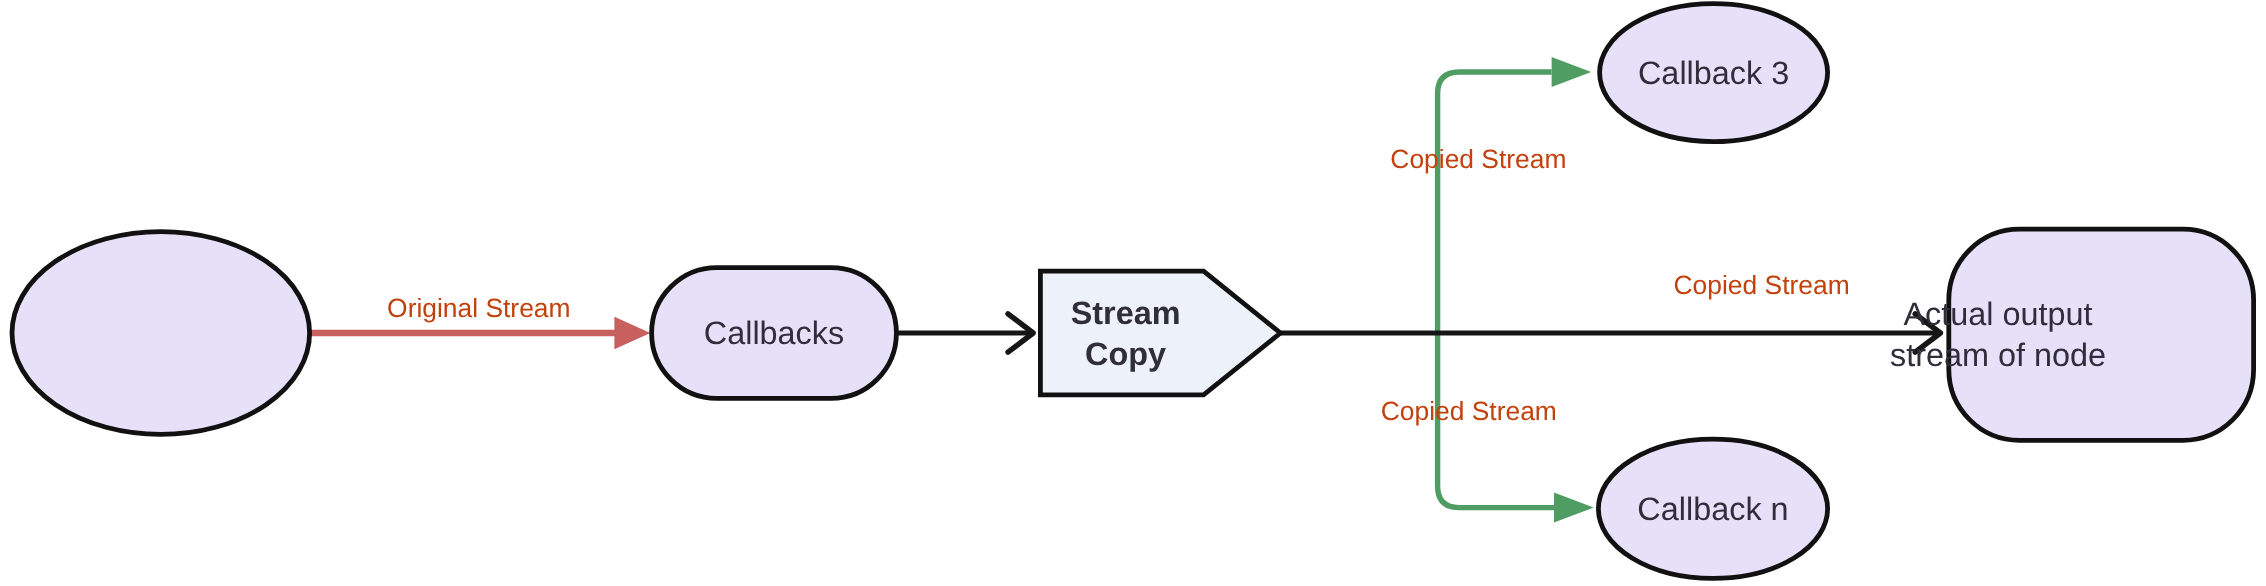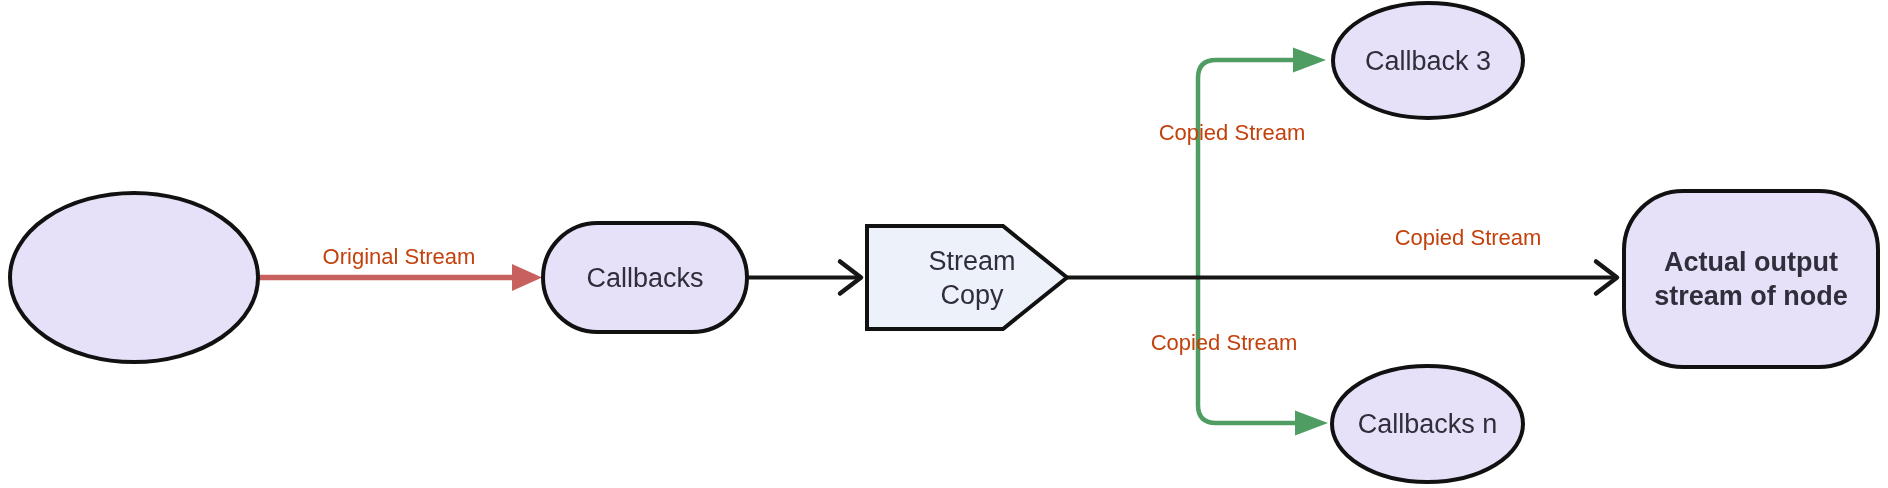--- a/index.html
+++ b/index.html
@@ -79,27 +79,27 @@
     <rect x="543" y="223" width="204" height="109" rx="54.5" class="node-shape"></rect>
     <polygon points="867,226 1003,226 1067,277.5 1003,329 867,329" class="copy-shape"></polygon>
     <ellipse cx="1428" cy="60.5" rx="95" ry="57.5" class="node-shape"></ellipse>
     <ellipse cx="1427.5" cy="424" rx="95.5" ry="58" class="node-shape"></ellipse>
     <rect x="1624" y="191" width="254" height="176" rx="59" class="node-shape"></rect>
   </svg>
 
 
   <div class="label" style="left:545px; top:223px; width:200px; height:109px;text-align:right;">Callbacks</div>
 
-  <div class="label" style="left:903px; top:226px; width:138px; height:103px;">Stream Copy</div>
+  <div class="label" style="left:869px; top:226px; width:138px; height:103px;font-weight:bold;">Stream Copy</div>
 
   <div class="label" style="left:1333px; top:3px; width:190px; height:115px;">Callback 3</div>
 
-  <div class="label" style="left:1332px; top:366px; width:191px; height:116px;">Callbacks n</div>
+  <div class="label" style="left:1332px; top:366px; width:191px; height:116px;">Callback n</div>
 
-  <div class="label" style="left:1641px; top:191px; width:220px; height:176px;font-weight:bold;">Actual output stream of node</div>
+  <div class="label" style="left:1555px; top:191px; width:220px; height:176px;">Actual output stream of node</div>
 
   <div class="edge-label" style="left:399px; top:226px;margin-top:16px;">Original Stream</div>
 
   <div class="edge-label" style="left:1232px; top:118px;">Copied Stream</div>
 
   <div class="edge-label" style="left:1468px; top:223px;">Copied Stream</div>
 
   <div class="edge-label" style="left:1224px; top:328px;">Copied Stream</div>
 
 </div>

